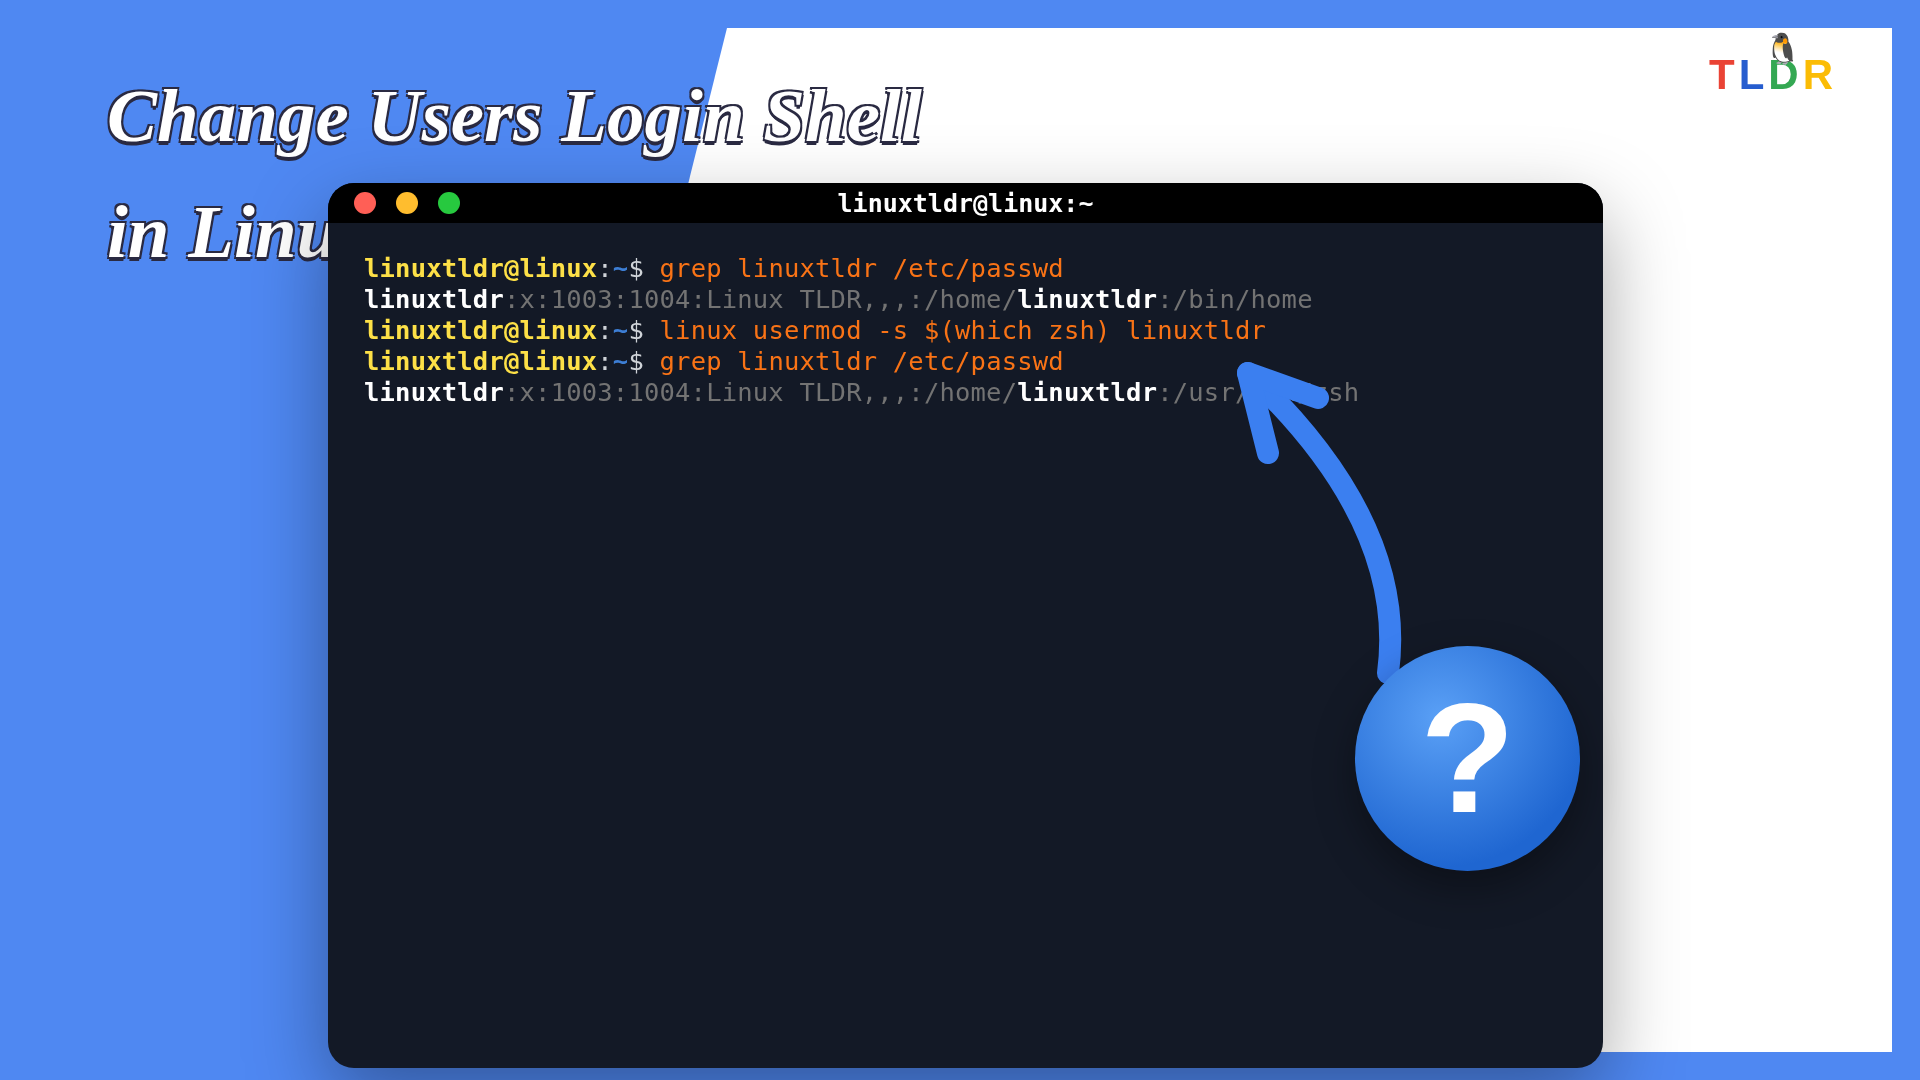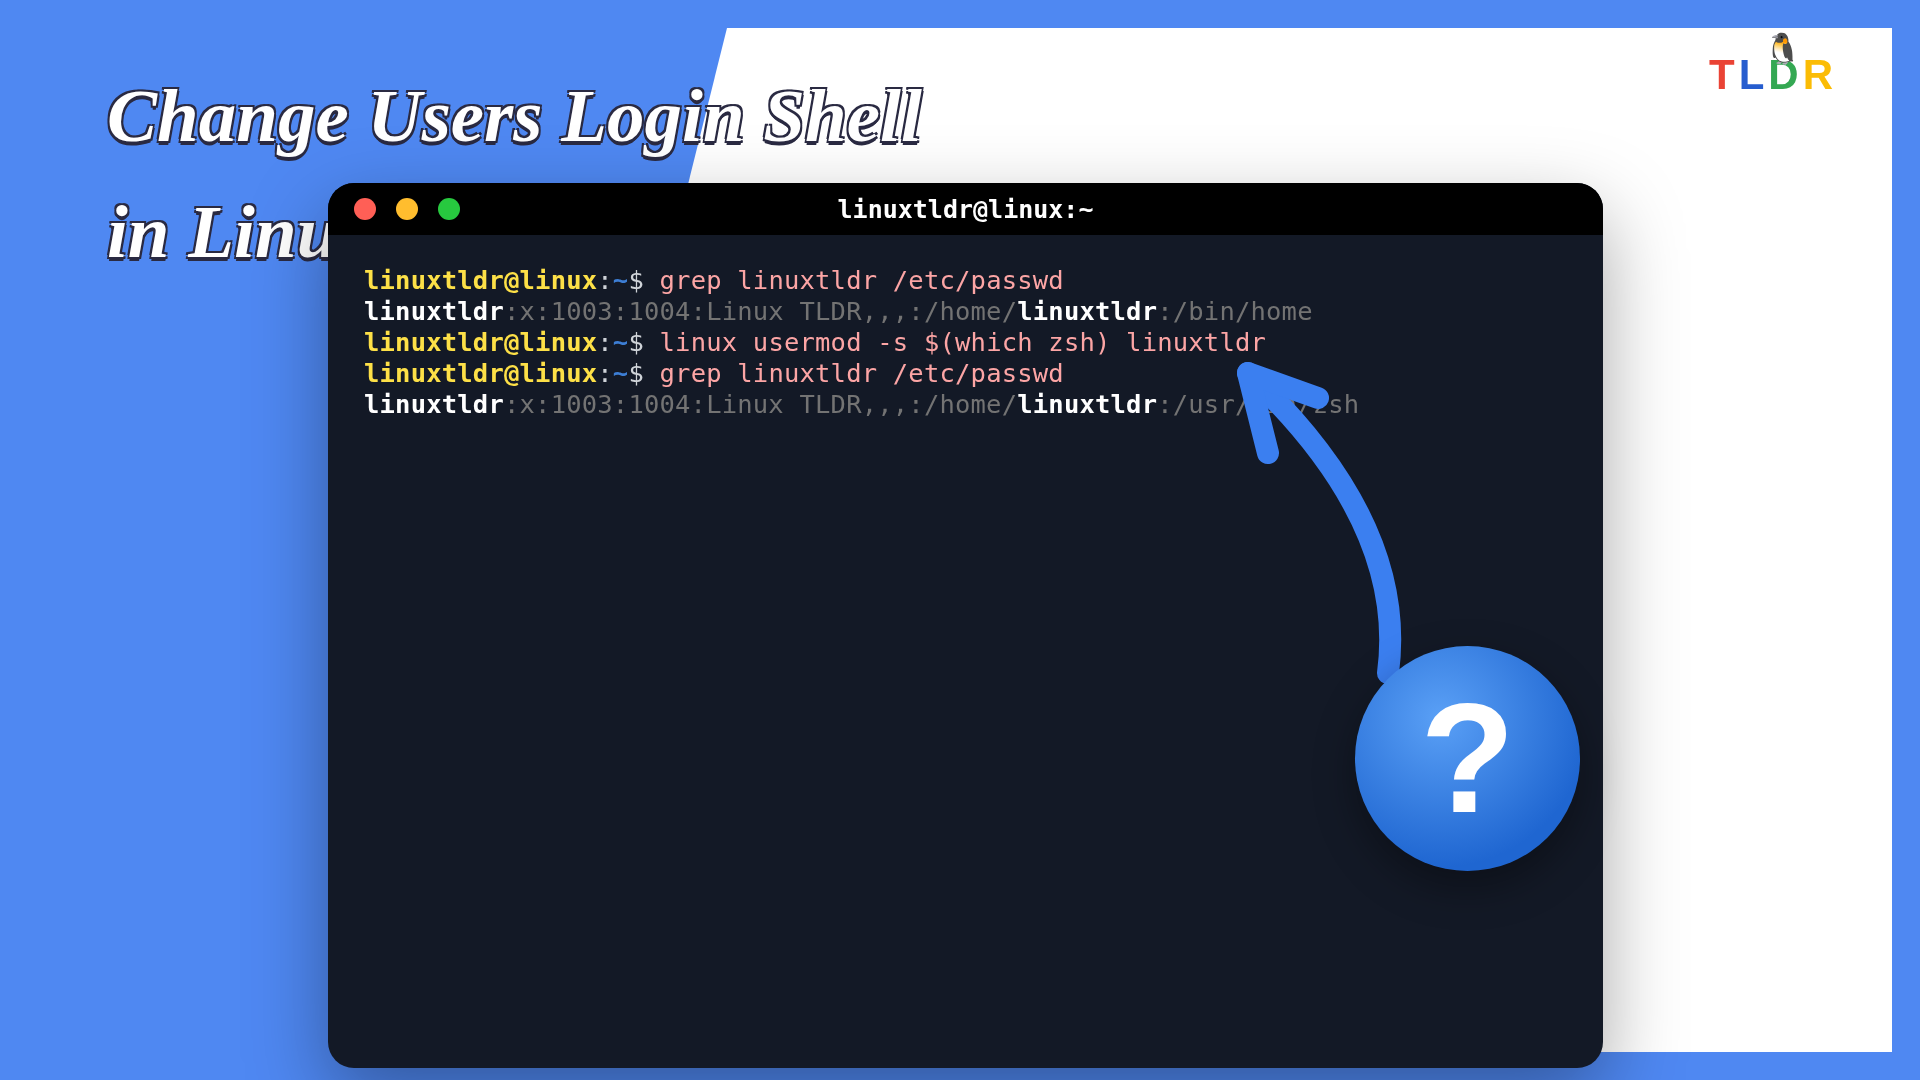--- a/index.html
+++ b/index.html
@@ -71,21 +71,21 @@
   .terminal {
     position: absolute;
     left: 300px; top: 155px;
     width: 1275px; height: 885px;
     background: #131926;
     border-radius: 26px;
     box-shadow: 0 30px 80px rgba(0,0,0,0.35);
     overflow: hidden;
   }
   .term-title {
-    height: 52px;
+    height: 40px;
     display: flex;
     align-items: center;
     justify-content: center;
     background: #000000;
     position: relative;
   }
   .traffic {
     position: absolute;
     left: 26px;
     display: flex;
@@ -102,21 +102,21 @@
     font-size: 25.5px;
     color: #cfd3d8;
     line-height: 1.22;
     letter-spacing: 0.2px;
     white-space: nowrap;
   }
   .prompt-host { color: #fde047; font-weight: 700; }
   .prompt-sep  { color: #cfd3d8; }
   .prompt-path { color: #3d7ed4; font-weight: 700; }
   .prompt-sym  { color: #cfd3d8; }
-  .cmd         { color: #fca5a5; }
+  .cmd         { color: #f97316; }
   .out-user    { color: #ffffff; font-weight: 700; }
   .out-plain   { color: #737373; }
   .line { display: block; }
 
   .question-badge {
     position: absolute;
     left: 1327px; top: 618px;
     width: 225px; height: 225px;
     border-radius: 50%;
     background: radial-gradient(circle at 38% 32%, #5aa0f6, #1f66d1 72%);

